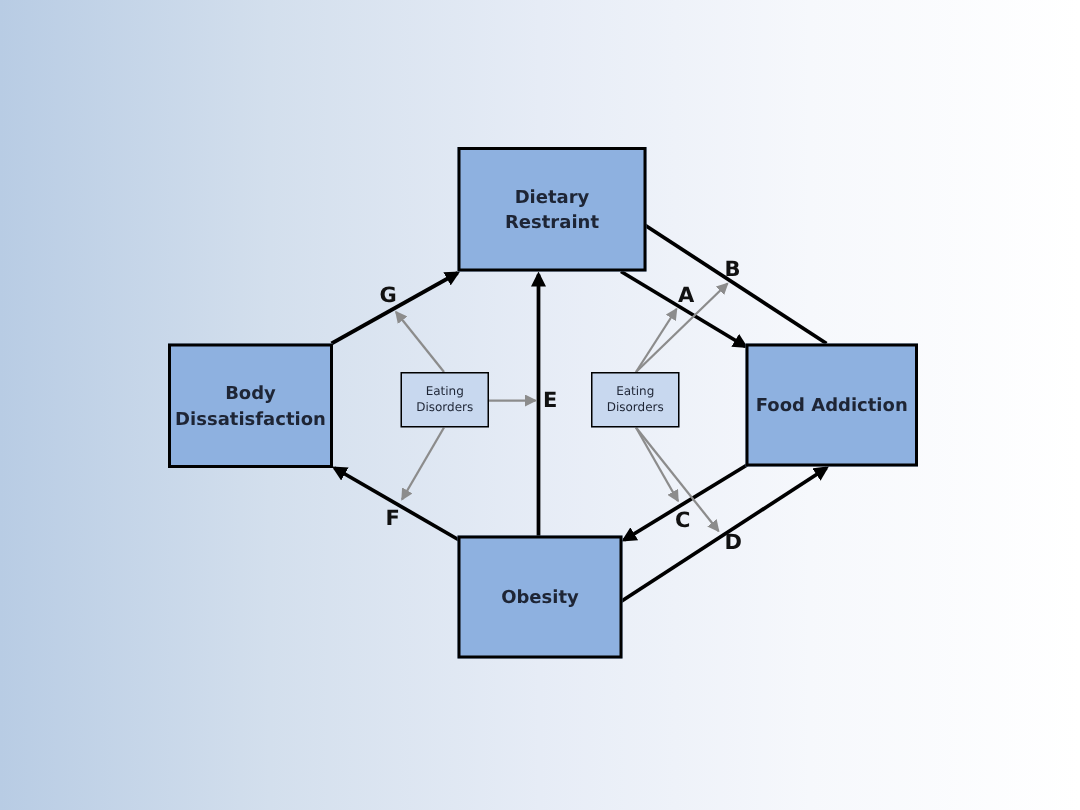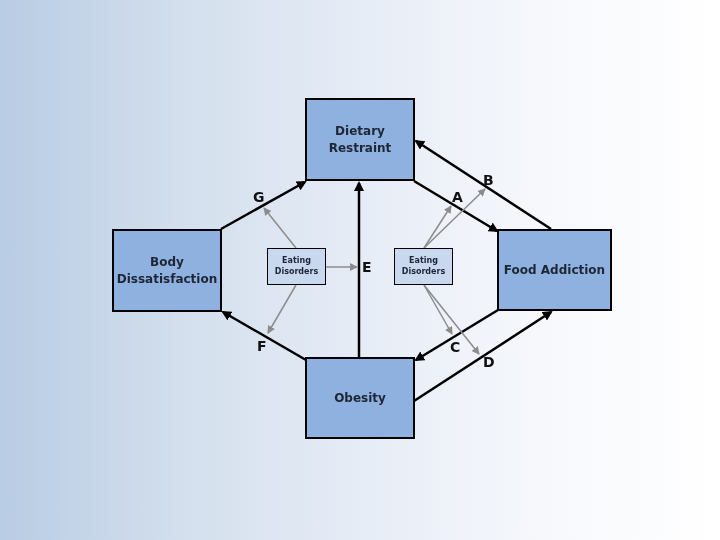--- a/index.html
+++ b/index.html
@@ -13,21 +13,21 @@
       position: absolute; box-sizing: border-box;
       border: 2px solid #000; background: #8eb1e0;
       display: flex; align-items: center; justify-content: center;
       text-align: center; color: #1e2535; font-weight: bold; font-size: 12px;
       line-height: 1.35;
     }
     .small-box {
       position: absolute; box-sizing: border-box;
       border: 1.5px solid #000; background: #c8d8ef;
       display: flex; align-items: center; justify-content: center;
-      text-align: center; color: #1e2535; font-weight: bold; font-size: 8px;
+      text-align: center; color: #1e2535; font-weight: normal; font-size: 8px;
       line-height: 1.3;
     }
     .lbl {
       position: absolute; font-weight: bold; font-size: 14px; color: #111;
       font-family: "DejaVu Sans", sans-serif;
     }
     .txt { white-space: pre-line; }
   </style>
 </head>
 <body>
@@ -52,21 +52,21 @@
 
   <line x1="296" y1="248" x2="264" y2="208" stroke="#8c8c8c" stroke-width="1.5" marker-end="url(#ahg)"></line>
   <line x1="296" y1="285" x2="268" y2="333" stroke="#8c8c8c" stroke-width="1.5" marker-end="url(#ahg)"></line>
   <line x1="326" y1="267" x2="357" y2="267" stroke="#8c8c8c" stroke-width="1.5" marker-end="url(#ahg)"></line>
   <line x1="424" y1="248" x2="451" y2="206" stroke="#8c8c8c" stroke-width="1.5" marker-end="url(#ahg)"></line>
   <line x1="424" y1="248" x2="485" y2="189" stroke="#8c8c8c" stroke-width="1.5" marker-end="url(#ahg)"></line>
   <line x1="424" y1="285" x2="452" y2="334" stroke="#8c8c8c" stroke-width="1.5" marker-end="url(#ahg)"></line>
   <line x1="424" y1="285" x2="479" y2="354" stroke="#8c8c8c" stroke-width="1.5" marker-end="url(#ahg)"></line>
 </svg>
 
-<div class="box" style="left:305px;top:98px;width:110px;height:83px;">
+<div class="box" style="left:305px;top:98px;width:126px;height:83px;">
   <span class="txt">Dietary
 Restraint</span>
 </div>
 <div class="box" style="left:112px;top:229px;width:110px;height:83px;">
   <span class="txt">Body
 Dissatisfaction</span>
 </div>
 <div class="box" style="left:497px;top:229px;width:115px;height:82px;">
   <span class="txt">Food Addiction</span>
 </div>

